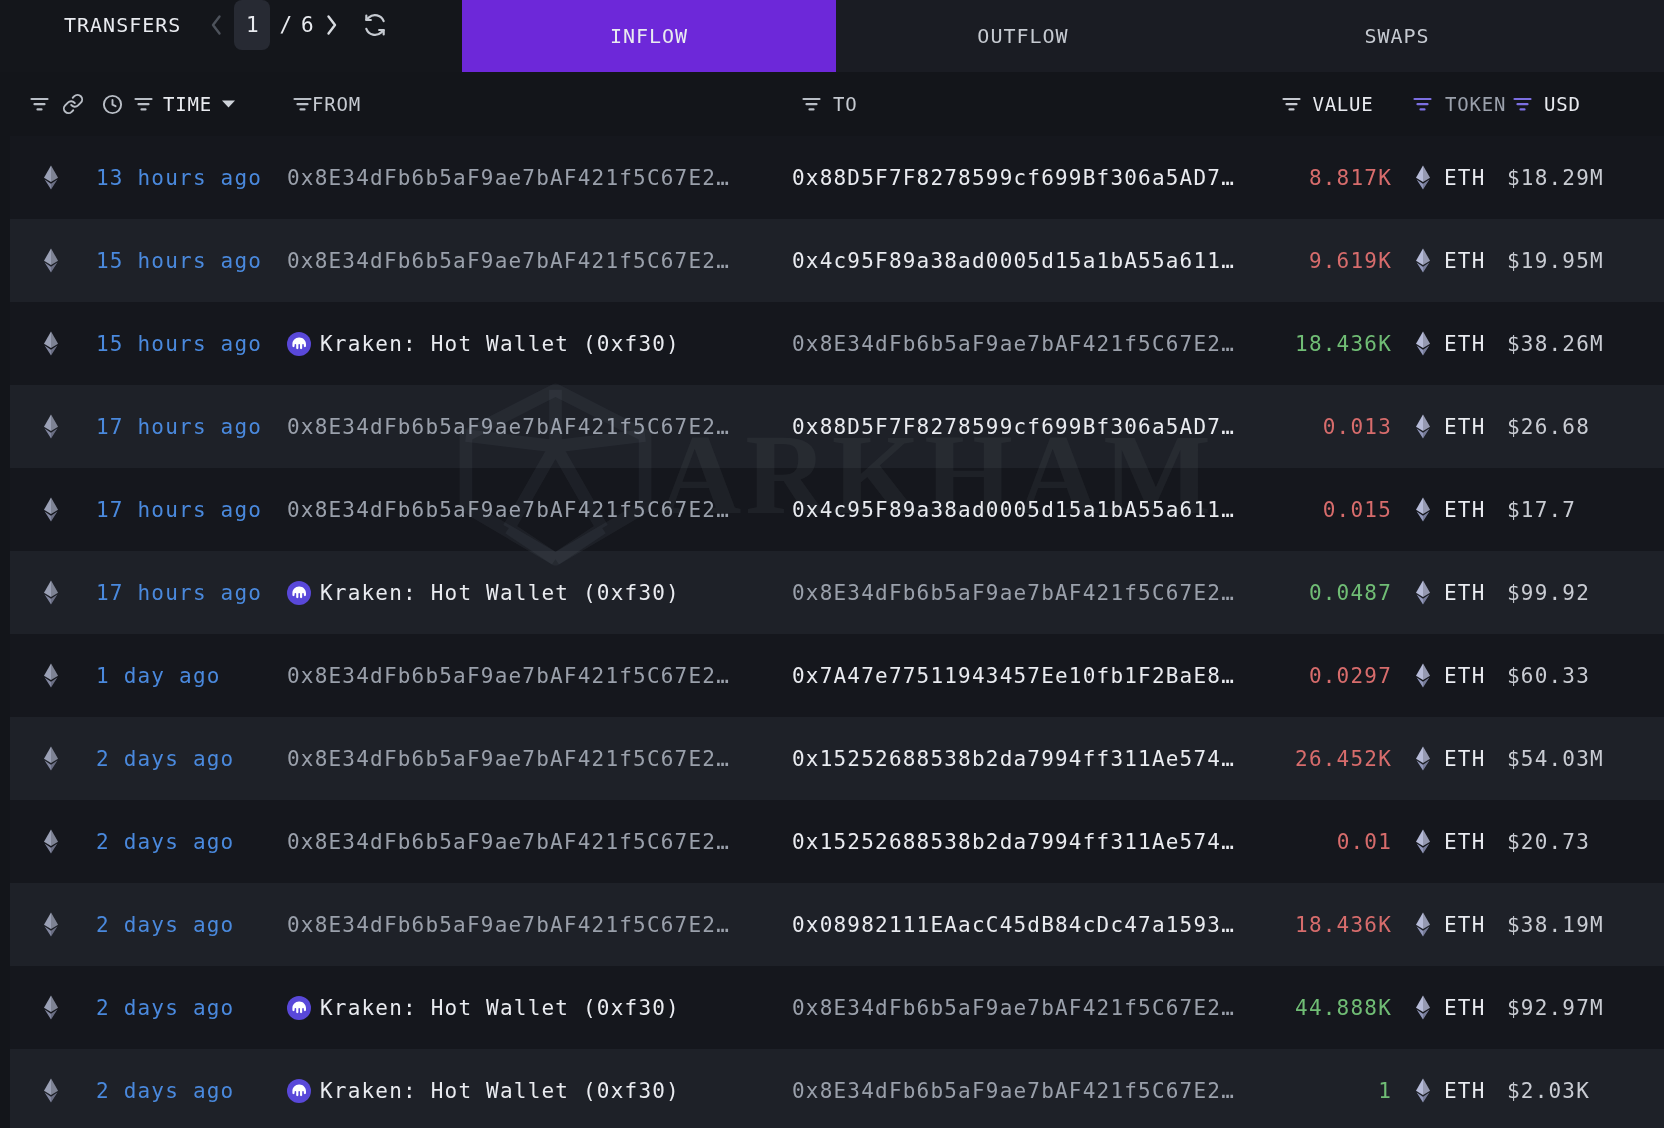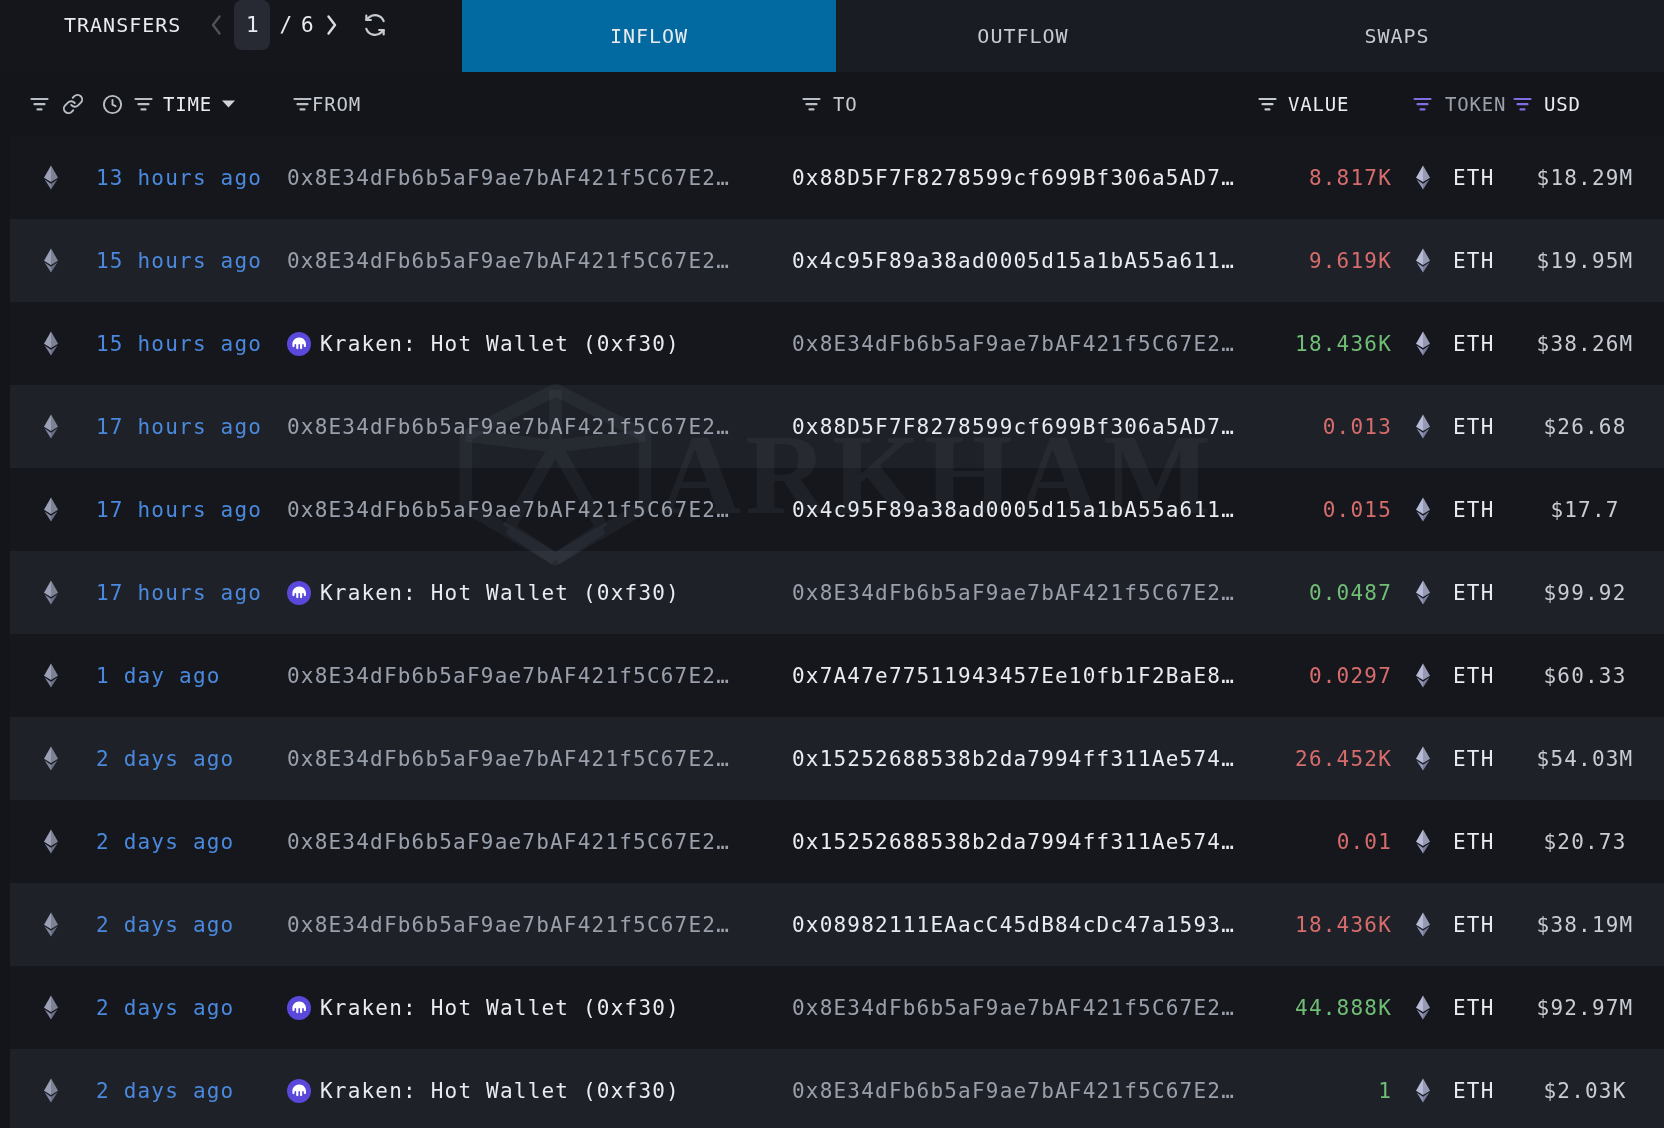--- a/index.html
+++ b/index.html
@@ -12,50 +12,50 @@
   .tb-left{display:flex;align-items:center;padding-left:64px}
   .title{font-size:20px;letter-spacing:1px;color:#e9ebf0;white-space:nowrap}
   .pager{display:flex;align-items:center;margin-left:26px;gap:9px}
   .chev{display:flex;align-items:center;justify-content:center;width:18px;height:26px;cursor:pointer}
   .page-box{background:#272a33;border-radius:8px;min-width:36px;height:50px;display:flex;align-items:center;justify-content:center;color:#e9ebf0;font-size:21px;cursor:pointer}
   .page-sep,.page-total{color:#e9ebf0;font-size:21px}
   .refresh{margin-left:12px;display:flex;align-items:center;cursor:pointer}
 
   .tabstrip{position:absolute;left:462px;top:0;right:0;height:72px;display:flex}
   .tab{width:374px;display:flex;align-items:center;justify-content:center;background:#1a1c23;color:#c6cad1;font-size:20px;letter-spacing:1px;cursor:pointer}
-  .tab.active{background:#0369a1;color:#e9ebf0}
+  .tab.active{background:#6d28d9;color:#e9ebf0}
   .tab-fill{flex:1;background:#1a1c23}
 
   
   .thead{height:64px;display:flex;align-items:center;color:#9aa0ab;font-size:19px;letter-spacing:.8px;background:#13151a;padding-left:16px}
   .h{display:flex;align-items:center;height:100%}
   .h-icons{width:82px;padding-left:14px;gap:13px}
   .h-time{width:190px;padding-left:3px;gap:10px}
   .h-from{width:500px;padding-left:5px;}
   .h-to{width:470px;padding-left:14px;gap:12px}
-  .h-value{width:140px;justify-content:flex-start;gap:11px}
+  .h-value{width:140px;justify-content:center;gap:11px}
   .h-token{width:115px;padding-left:15px;gap:13px}
   .h-usd{flex:1;justify-content:flex-start;padding-right:16px;gap:12px}
   .hl-bright{color:#e9ebf0}
   .hl-mid{color:#c6cad1}
   .hicon{display:flex;align-items:center;cursor:pointer}
 
   
   .rows{position:relative}
   .row{display:flex;align-items:center;height:83px;margin-left:10px;font-size:21px;letter-spacing:1.2px;cursor:pointer}
   .row.dark{background:#15171d}
   .row.light{background:#1e2128}
   .c{display:flex;align-items:center;height:100%}
   .c-icon{width:82px;justify-content:center}
   .c-time{width:190px;padding-left:4px}
   .c-from{width:500px;padding-left:5px;gap:9px}
   .c-to{width:470px;padding-left:10px}
   .c-value{width:140px;justify-content:flex-end}
-  .c-token{width:115px;padding-left:23px;gap:22px}
-  .c-usd{flex:1;justify-content:center;padding-right:1px}
+  .c-token{width:115px;padding-left:23px;gap:13px}
+  .c-usd{flex:1;justify-content:flex-start;padding-right:1px}
   .time{color:#4a89dd;white-space:nowrap}
   .addr{color:#9aa0ab;white-space:nowrap}
   .addr.bright{color:#e9ebf0}
   .val.out{color:#d76c6c}
   .val.in{color:#70bd75}
   .tok{color:#e9ebf0}
   .usd{color:#c9ccd3}
 
   
   .watermark{position:absolute;left:458px;top:382px;display:flex;align-items:center;gap:6px;pointer-events:none;z-index:5}

